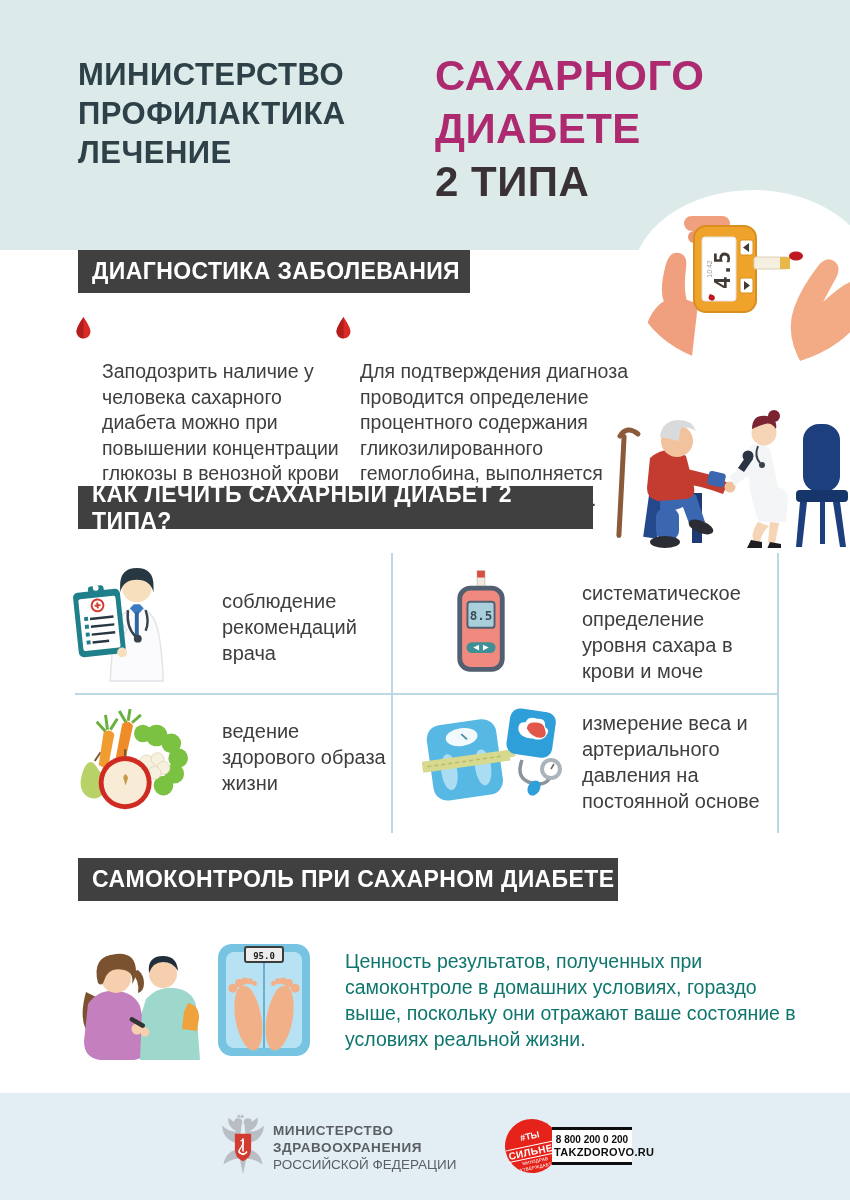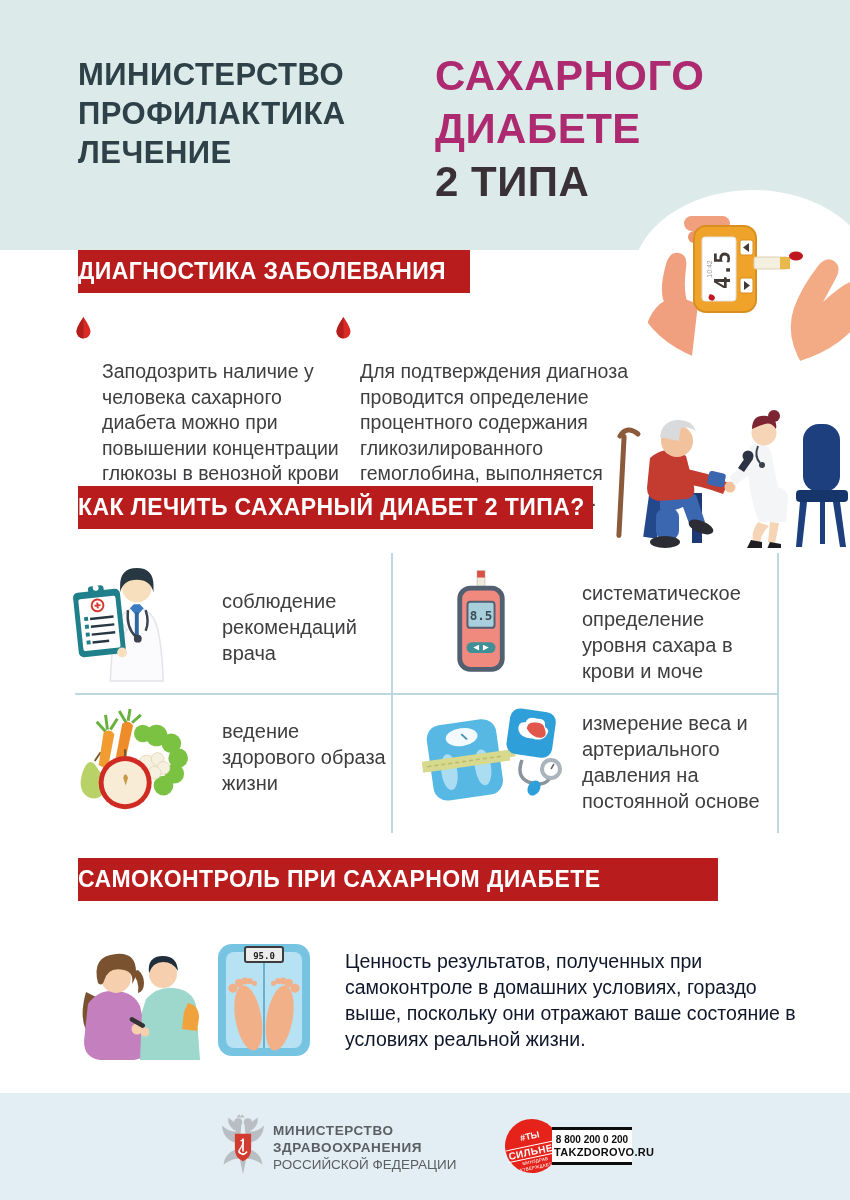--- a/index.html
+++ b/index.html
@@ -11,26 +11,26 @@
 
   .title-left{position:absolute;left:78px;top:55px;font-weight:bold;font-size:31px;line-height:39px;
               color:#2e4148;letter-spacing:.5px;}
   .title-right{position:absolute;left:435px;top:49px;font-weight:bold;font-size:42px;line-height:53px;
                color:#ad2a70;letter-spacing:.5px;}
   .title-right .dark{color:#3a3137;}
 
   .circle{position:absolute;left:632px;top:190px;width:242px;height:178px;background:#ffffff;
           border-radius:50%;overflow:hidden;}
 
-  .section-bar{position:absolute;height:43px;background:#b91c1c;color:#ffffff;font-weight:bold;
-               font-size:23px;letter-spacing:.4px;display:flex;align-items:center;
+  .section-bar{position:absolute;height:43px;background:#404040;color:#ffffff;font-weight:bold;
+               font-size:23px;letter-spacing:.4px;display:flex;align-items:center;padding-left:14px;
                box-sizing:border-box;}
   #bar-diagnostics{left:78px;top:250px;width:392px;}
   #bar-treatment{left:78px;top:486px;width:515px;}
-  #bar-selfcontrol{left:78px;top:858px;width:640px;}
+  #bar-selfcontrol{left:78px;top:858px;width:540px;}
 
   .bullet-text{position:absolute;font-size:19.5px;line-height:25.5px;color:#3e3e40;margin-top:43px;}
   #bullet1{left:102px;top:316px;width:250px;}
   #bullet2{left:360px;top:316px;width:298px;}
   .hl{color:#ad2a70;font-weight:bold;}
   .drop{position:absolute;width:17px;height:23px;}
   #drop1{left:75px;top:316px;}
   #drop2{left:335px;top:316px;}
 
   .divider{position:absolute;background:#bcd9e3;}
@@ -47,21 +47,21 @@
   .illus{position:absolute;}
   #doctor-clipboard{left:72px;top:560px;}
   #glucometer-item{left:452px;top:568px;}
   #veg-item{left:70px;top:708px;}
   #scale-tono-item{left:422px;top:706px;}
   #doctor-patient{left:598px;top:396px;}
   #couple{left:66px;top:932px;}
   #feetscale{left:216px;top:938px;}
 
   #paragraph{position:absolute;left:345px;top:948px;width:472px;font-size:19.5px;line-height:26px;
-             color:#0f172a;}
+             color:#0f766e;}
 
   
   #emblem{position:absolute;left:217px;top:1112px;}
   .ministry{position:absolute;left:273px;top:1122px;color:#5a5f63;font-size:13.5px;line-height:17px;}
   .ministry .b{font-weight:bold;letter-spacing:.6px;}
   .badge{position:absolute;left:505px;top:1119px;width:54px;height:54px;background:#e5231b;
          border-radius:50%;transform:rotate(-12deg);color:#fff;text-align:center;box-sizing:border-box;
          padding-top:13px;}
   .badge .l1{font-size:9px;font-weight:bold;line-height:9px;}
   .badge .l2{font-size:10px;font-weight:bold;line-height:11px;letter-spacing:.4px;

